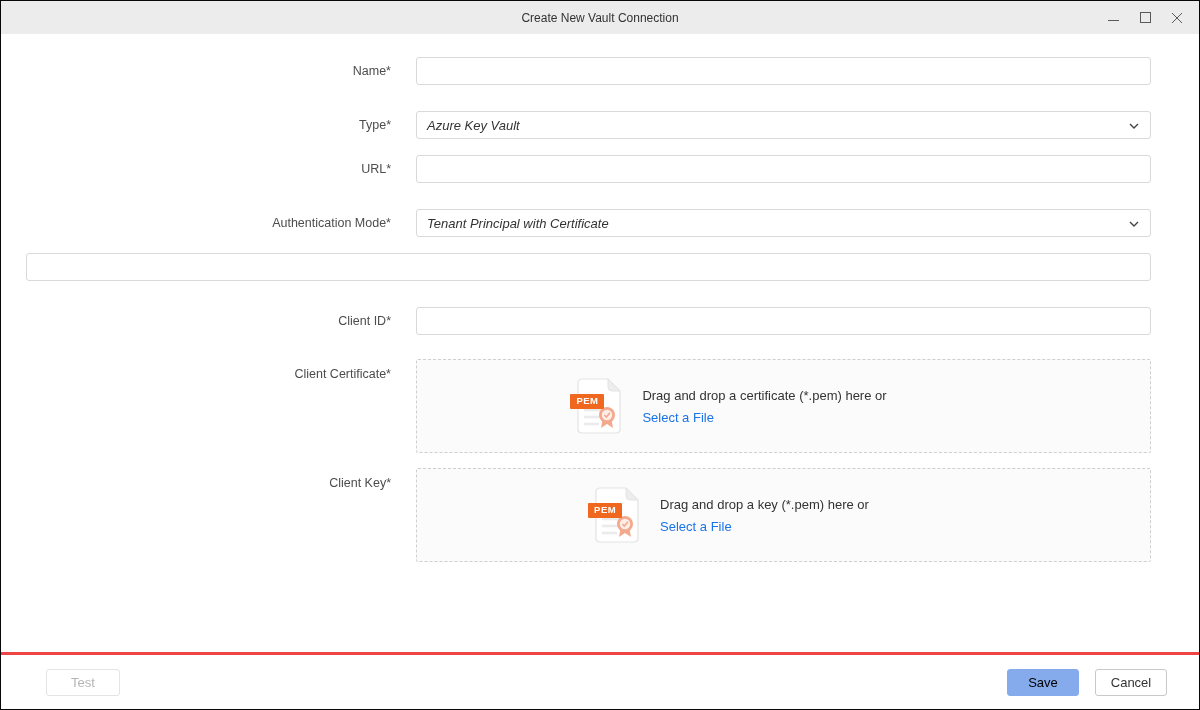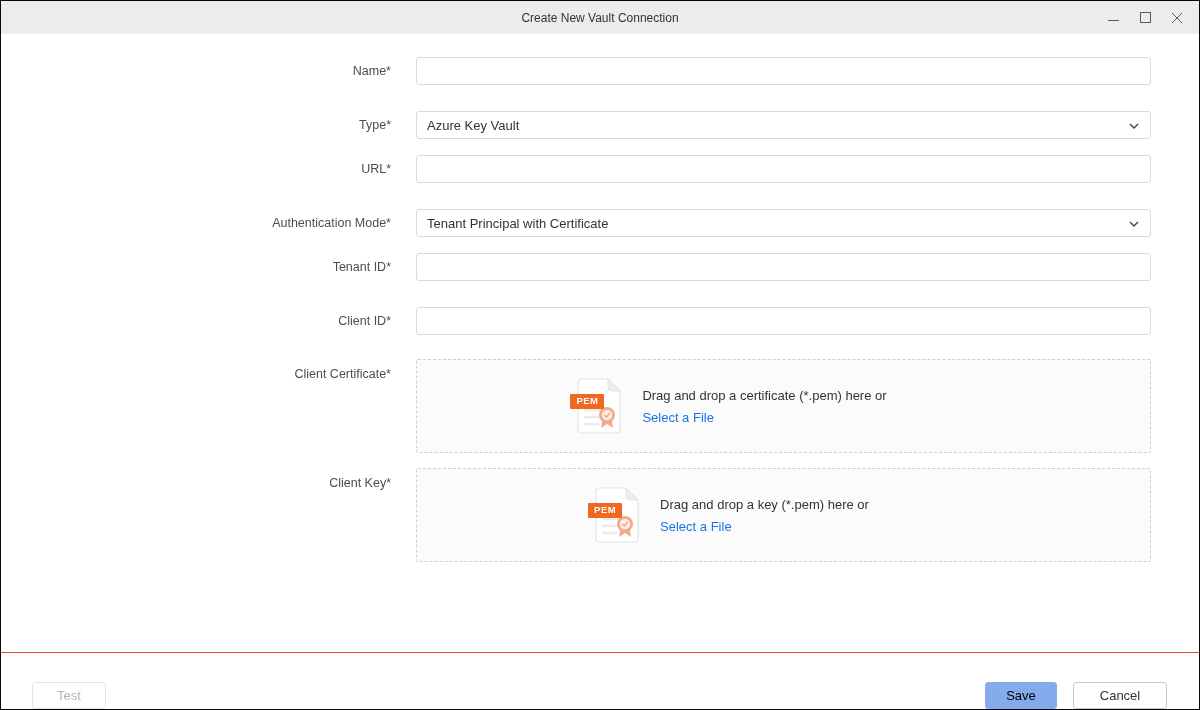--- a/index.html
+++ b/index.html
@@ -57,21 +57,21 @@
     border: 1px solid #d9d9d9; border-radius: 3px;
     padding: 0 10px; font-size: 13px; color: #333;
     font-family: "Liberation Sans", "DejaVu Sans", sans-serif;
     outline: none; background: #fff;
   }
   .select-box {
     width: 100%; height: 28px;
     border: 1px solid #d9d9d9; border-radius: 3px;
     padding: 0 30px 0 10px; font-size: 13px; color: #333;
     display: flex; align-items: center;
-    background: #fff; cursor: pointer; position: relative;
+    background: #fff; cursor: pointer; position: relative; font-style: italic;
   }
   .select-chevron { position: absolute; right: 11px; top: 11px; }
   
   .dz-row { display: flex; align-items: flex-start; }
   .dz-label { padding-top: 8px; }
   .dropzone {
     flex: 1 1 auto; margin-left: 25px;
     height: 94px;
     border: 1px dashed #cfcfcf; border-radius: 2px;
     background: #fbfbfb;
@@ -86,41 +86,41 @@
   .pem-badge {
     position: absolute; left: 0; top: 17px;
     background: #f0671f; color: #fff;
     font-size: 9.5px; font-weight: bold; letter-spacing: 0.5px;
     padding: 2px 6px 3px; border-radius: 1px;
     line-height: 1;
   }
   
   .footer {
     flex: 0 0 57px;
-    border-top: 1px solid #ef4444;
-    display: flex; align-items: flex-end;
-    padding: 0 32px 0 31px;
+    border-top: 3px solid #ef4444;
+    display: flex; align-items: center;
+    padding: 0 32px 0 45px;
   }
   .btn {
     height: 27px; border-radius: 3px; font-size: 13px;
     font-family: "Liberation Sans", "DejaVu Sans", sans-serif;
     display: inline-flex; align-items: center; justify-content: center;
     cursor: pointer;
   }
   .btn-test {
     width: 74px; background: #fff;
     border: 1px solid #e4e4e4; color: #b5b5b5;
   }
   .footer-spacer { flex: 1 1 auto; }
   .btn-save {
     width: 72px; background: #85abed; border: 1px solid #85abed;
     color: #000000; margin-right: 16px;
   }
   .btn-cancel {
-    width: 94px; background: #fff;
+    width: 72px; background: #fff;
     border: 1px solid #c9c9c9; color: #333;
   }
 </style>
 </head>
 <body>
 
 <div class="window">
 
   <div class="titlebar">
     <div class="titlebar-title">Create New Vault Connection</div>
@@ -177,21 +177,20 @@
         <div class="select-box">
           <span>Tenant Principal with Certificate</span>
           <svg class="select-chevron" width="10" height="6">
               <path d="M1 1 L5 5 L9 1" stroke="#444" stroke-width="1.4" fill="none"></path>
             </svg>
         </div>
       </div>
     </div>
 
     <div class="row mb26">
-      <div class="row-label">Tenant ID*</div>
       <div class="row-field">
         <input class="text-input" type="text" value="" style="">
       </div>
     </div>
 
     <div class="row mb24">
       <div class="row-label">Client ID*</div>
       <div class="row-field">
         <input class="text-input" type="text" value="" style="">
       </div>

